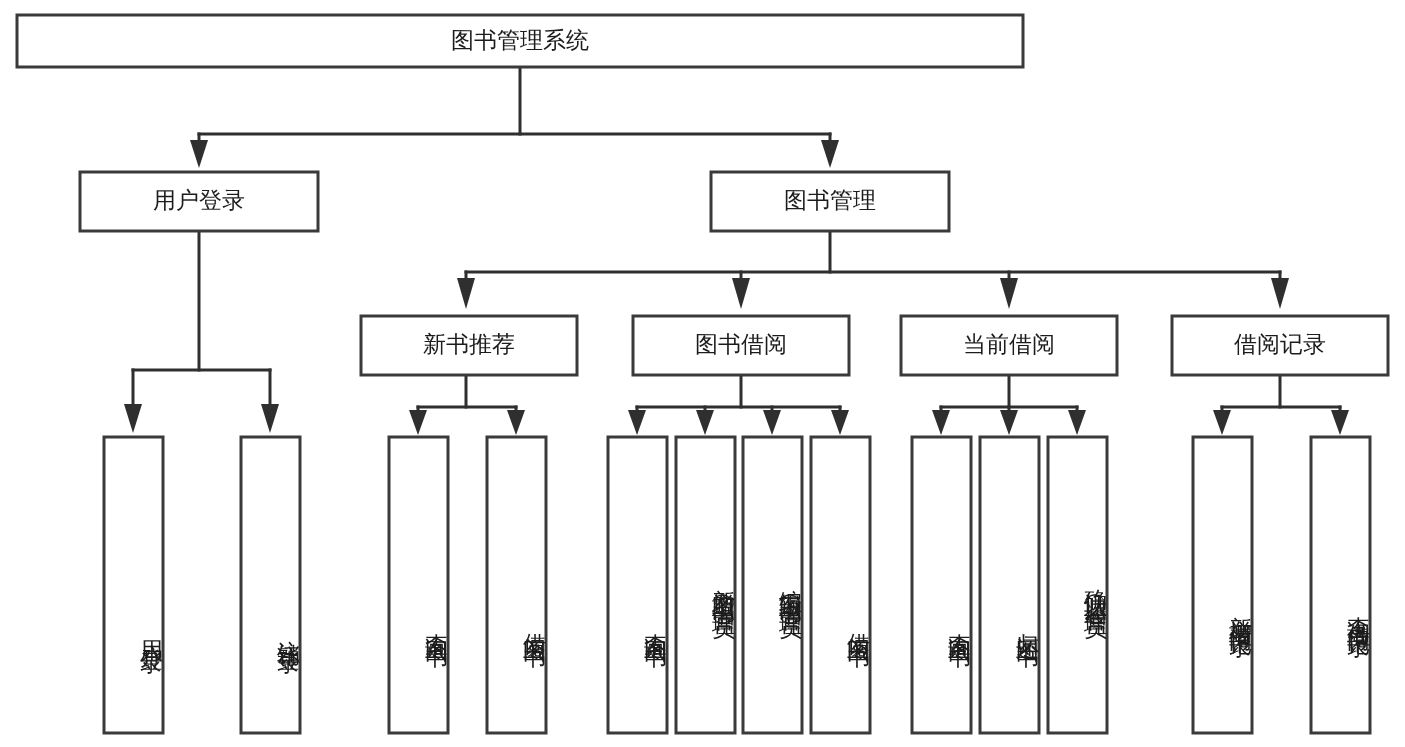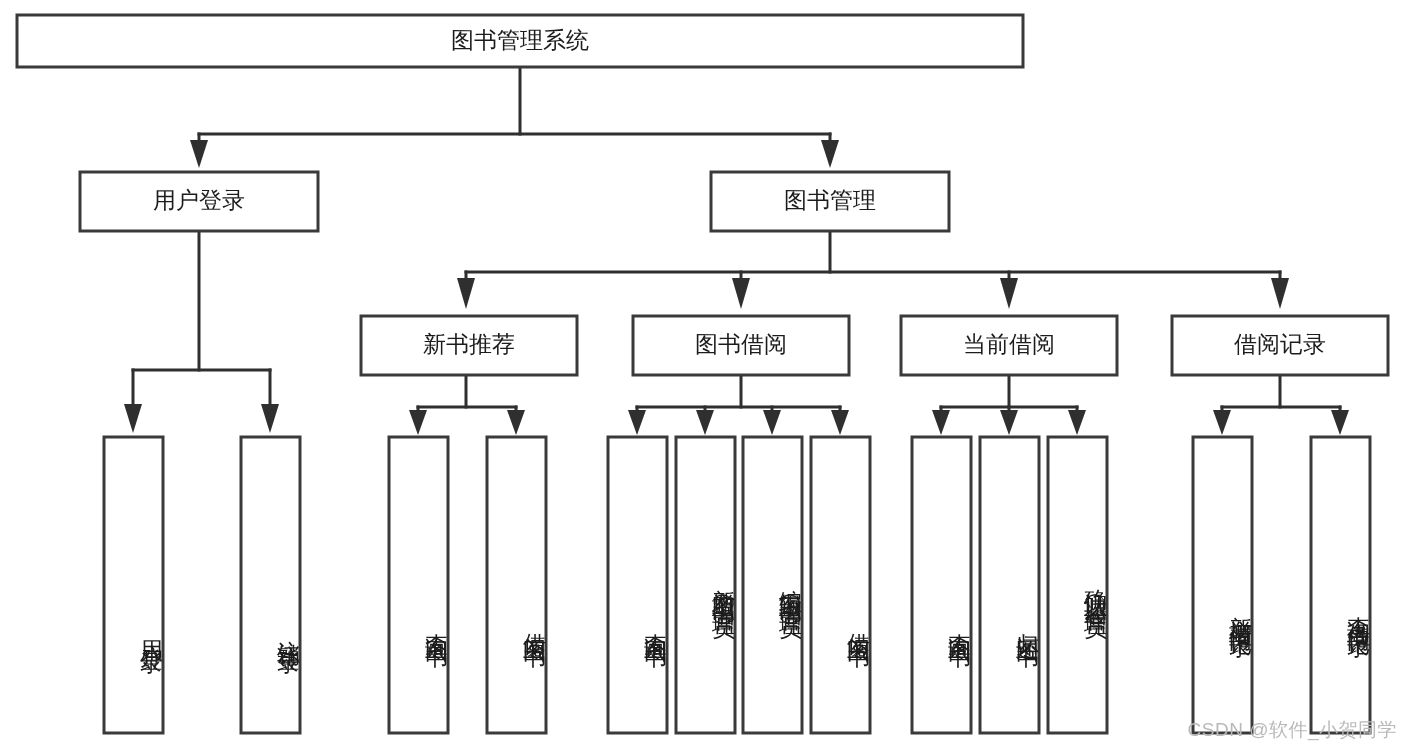--- a/index.html
+++ b/index.html
@@ -212,15 +212,14 @@
   <div class="node-label-v" style="left:608px; top:515px; width:59px; height:215px;">查询图书</div>
   <div class="node-label-v" style="left:676px; top:444px; width:59px; height:290px;">新增图书（管理员）</div>
   <div class="node-label-v" style="left:743px; top:444px; width:59px; height:290px;">编辑图书（管理员）</div>
   <div class="node-label-v" style="left:811px; top:515px; width:59px; height:215px;">借阅图书</div>
   <div class="node-label-v" style="left:912px; top:515px; width:59px; height:215px;">查询图书</div>
   <div class="node-label-v" style="left:980px; top:515px; width:59px; height:215px;">归还图书</div>
   <div class="node-label-v" style="left:1048px; top:444px; width:59px; height:290px;">确认归还（管理员）</div>
   <div class="node-label-v" style="left:1193px; top:490px; width:59px; height:240px;">新增借阅记录</div>
   <div class="node-label-v" style="left:1311px; top:490px; width:59px; height:240px;">查询借阅记录</div>
 
-  <div class="watermark">CSDN @软件_小贺同学</div>
 
 </div>
 
 </body></html>

